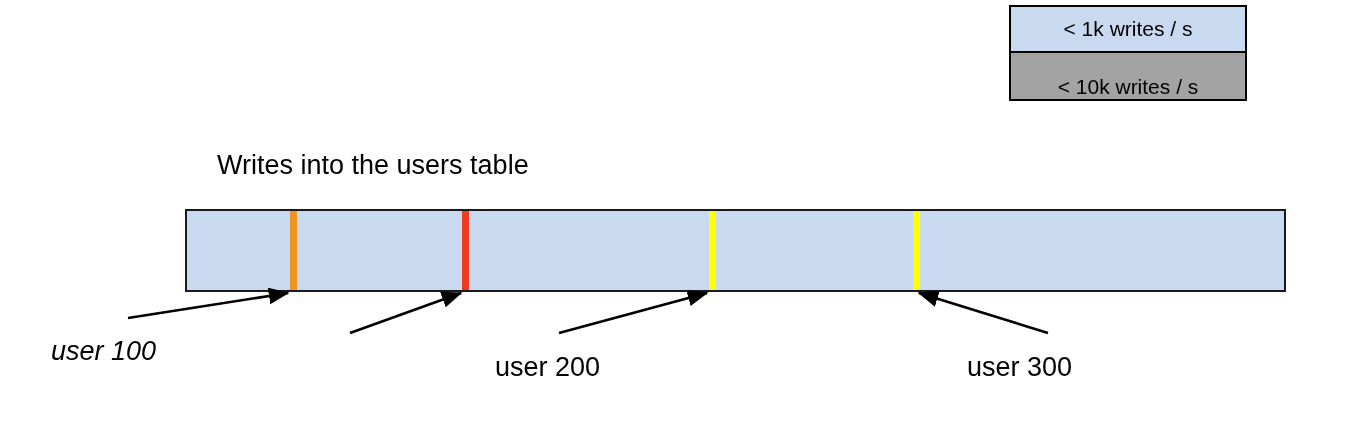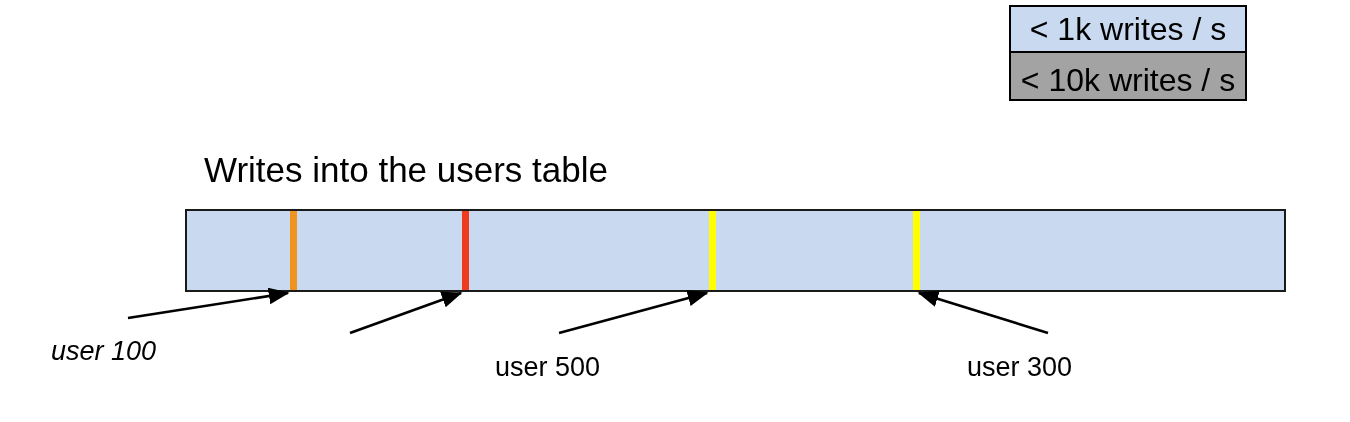--- a/index.html
+++ b/index.html
@@ -28,32 +28,32 @@
   .legend-row {
     height: 46px;
     box-sizing: border-box;
     border-bottom: 2px solid #000000;
     display: flex;
     align-items: center;
     justify-content: center;
   }
   .legend-row:last-child { border-bottom: none; }
   .legend-label {
-    font-size: 32px;
+    font-size: 21px;
     color: #000000;
     white-space: nowrap;
     letter-spacing: 0px;
   }
 
   
   #chart-title {
     position: absolute;
-    left: 204px;
+    left: 217px;
     top: 150px;
-    font-size: 35px;
+    font-size: 27px;
     color: #000000;
     white-space: nowrap;
   }
 
   
   #bar {
     position: absolute;
     left: 185px;
     top: 209px;
     width: 1101px;
@@ -116,16 +116,16 @@
         <path d="M0,0 L8,3.2 L0,6.4 z" fill="#000000"></path>
       </marker>
     </defs>
     <line x1="128" y1="318" x2="288" y2="293" stroke="#000000" stroke-width="2.6" marker-end="url(#ah)"></line>
     <line x1="350" y1="333" x2="461" y2="293" stroke="#000000" stroke-width="2.6" marker-end="url(#ah)"></line>
     <line x1="559" y1="333" x2="707" y2="293" stroke="#000000" stroke-width="2.6" marker-end="url(#ah)"></line>
     <line x1="1048" y1="333" x2="919" y2="293" stroke="#000000" stroke-width="2.6" marker-end="url(#ah)"></line>
   </svg>
 
   <div class="user-label" style="left:51px; top:336px;font-style:italic;">user 100</div>
-  <div class="user-label" style="left:495px; top:352px;">user 500</div>
+  <div class="user-label" style="left:495px; top:352px;">user 200</div>
   <div class="user-label" style="left:967px; top:352px;">user 300</div>
 
 </div>
 
 </body></html>

